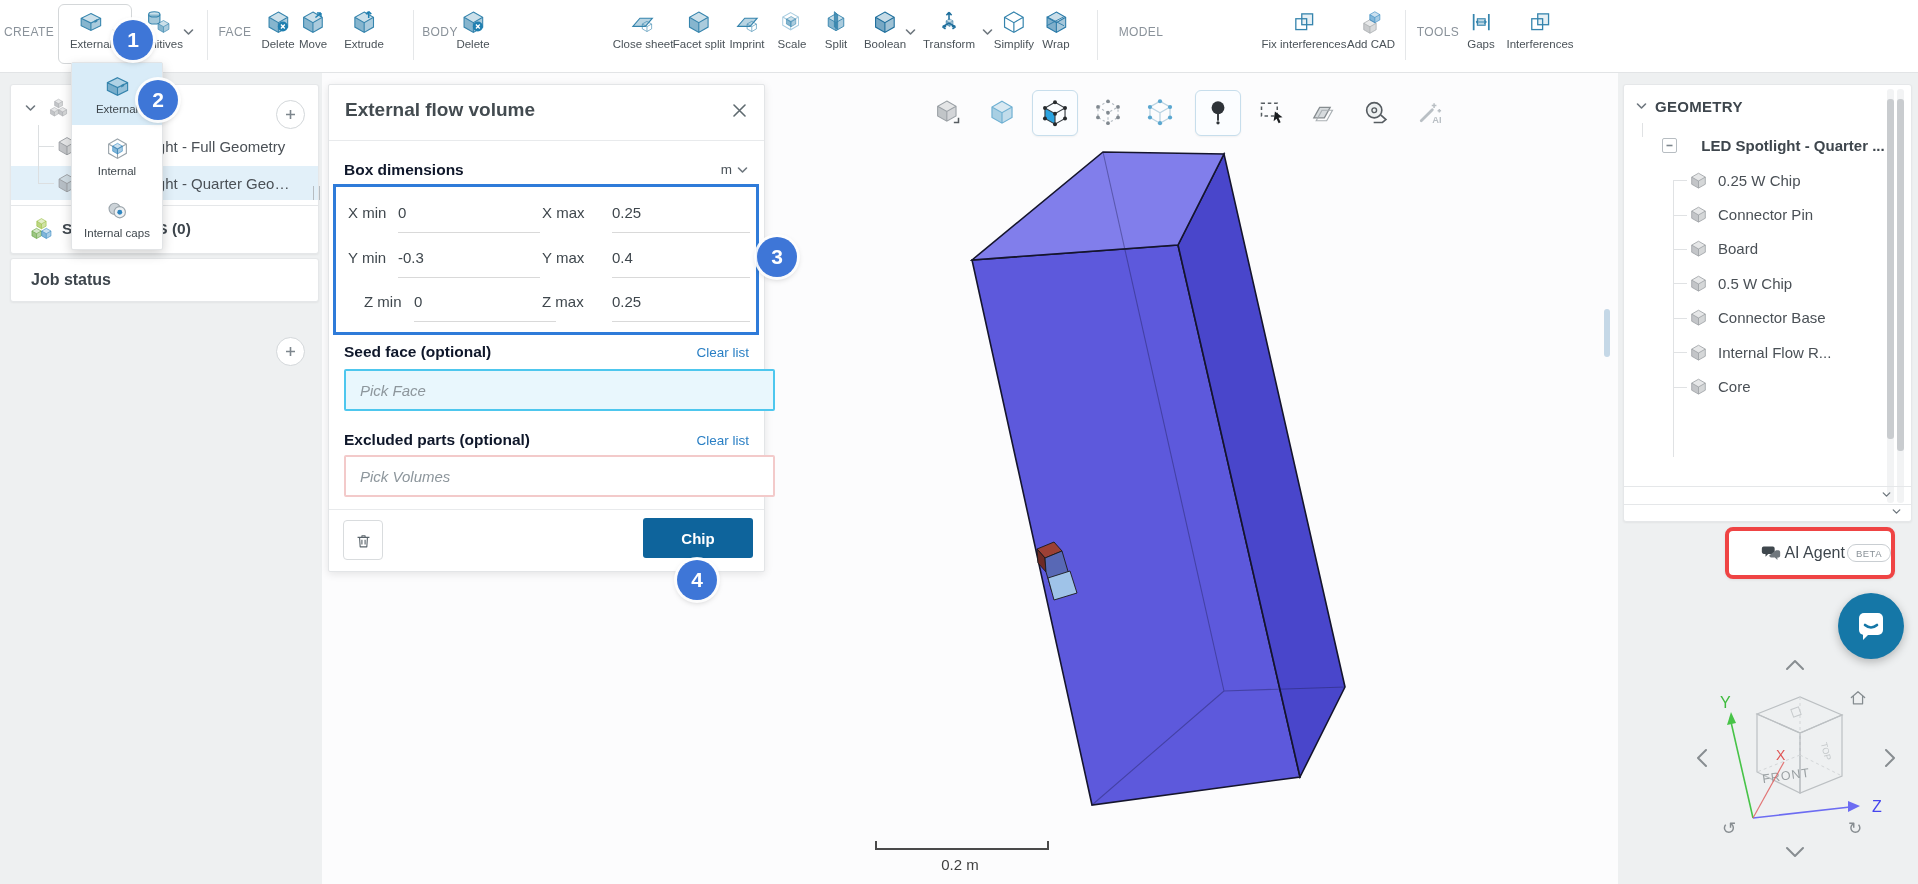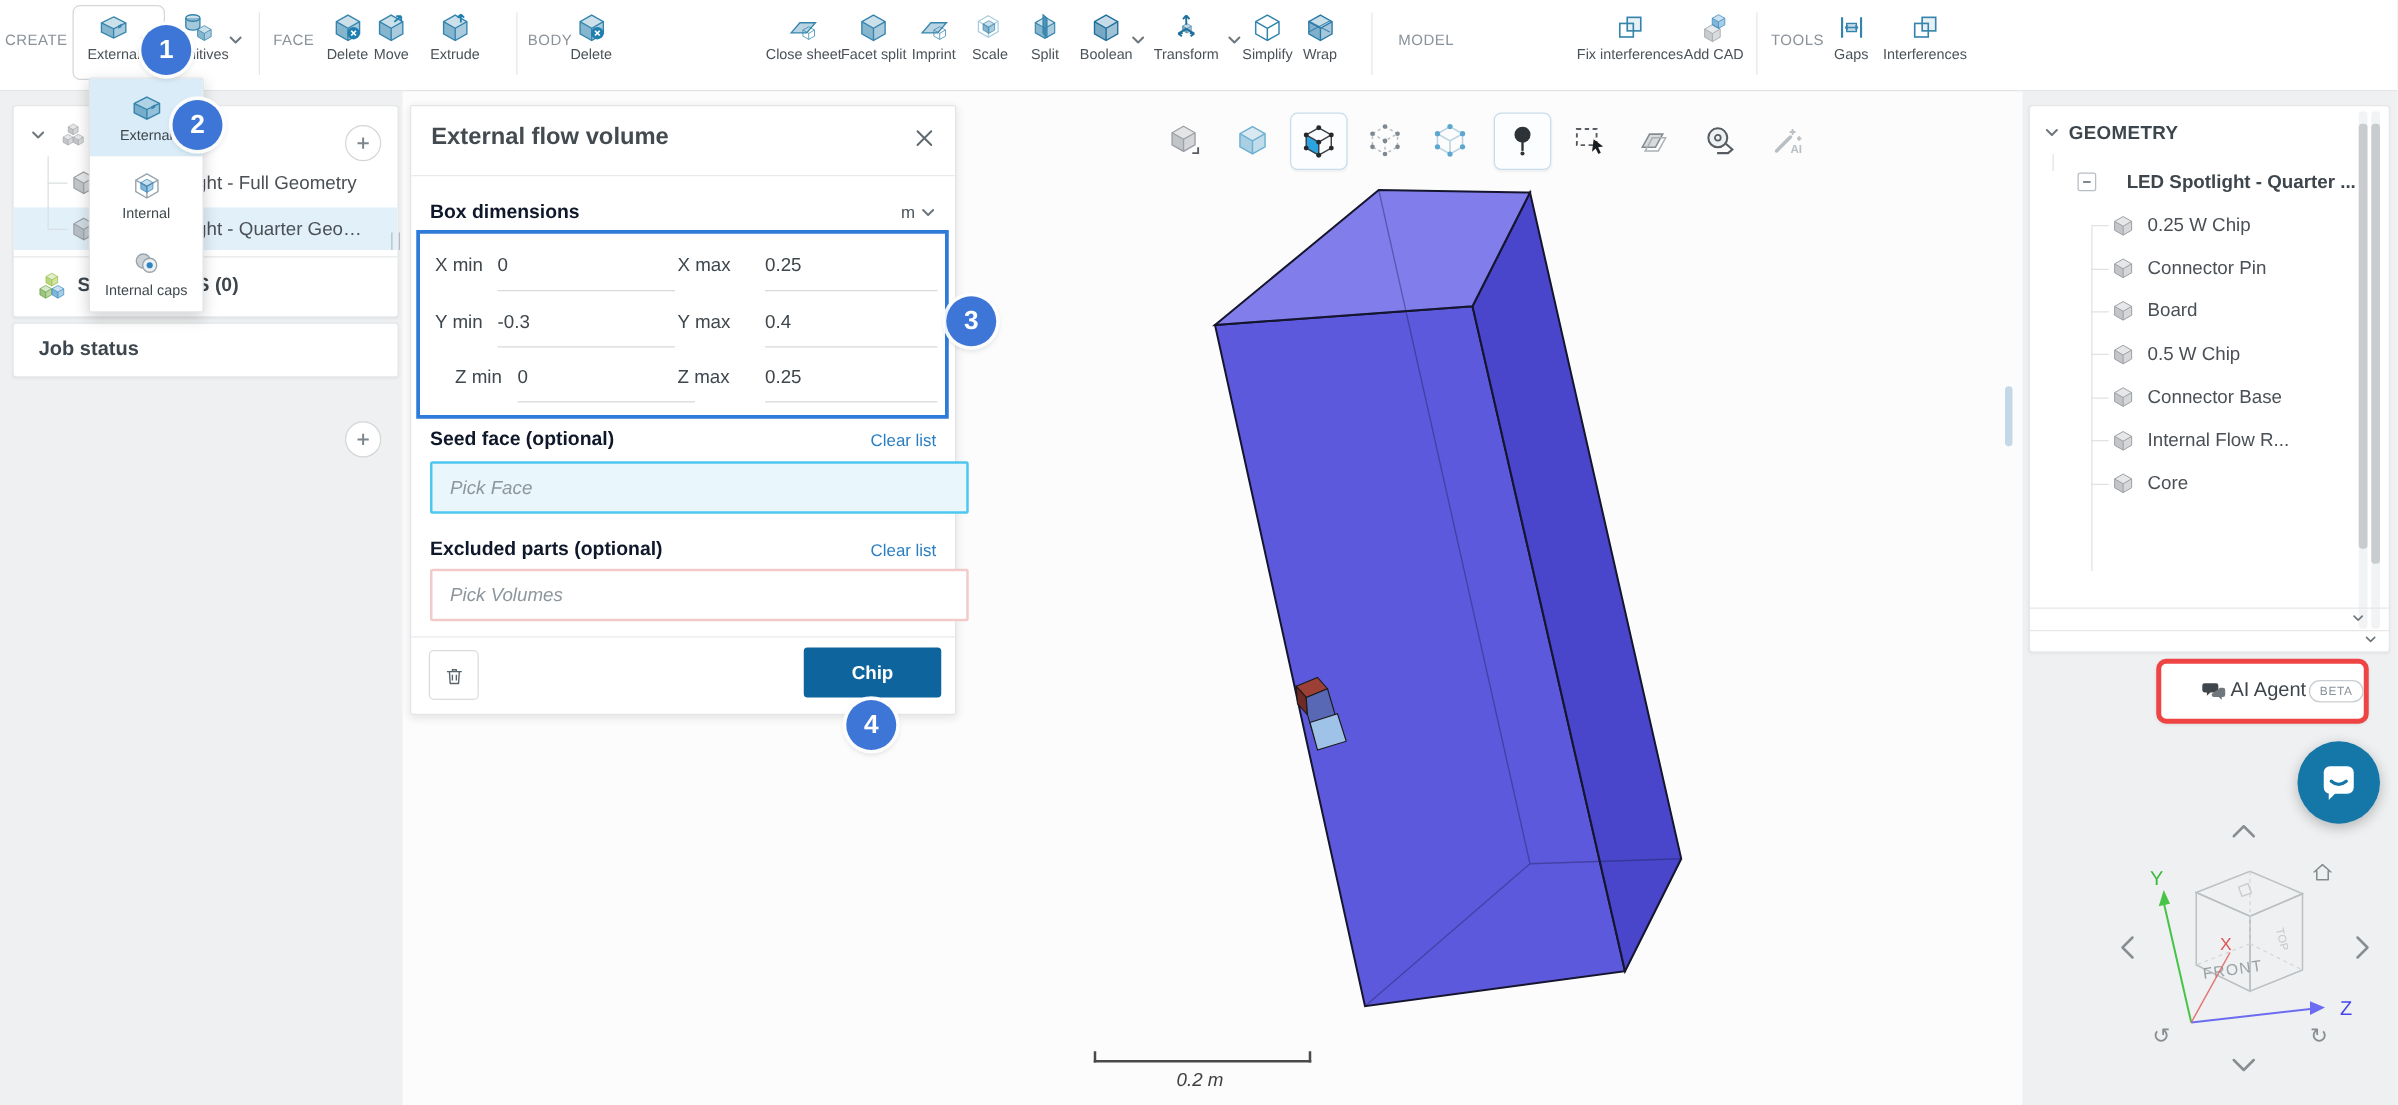--- a/index.html
+++ b/index.html
@@ -61,21 +61,21 @@
   #apply-btn{position:absolute;left:314px;top:433px;width:110px;height:40px;background:#0e649c;color:#fff;border:none;border-radius:3px;font-family:"Liberation Sans",sans-serif;font-size:15px;font-weight:bold;cursor:pointer;}
   
   .badge{position:absolute;width:40px;height:40px;border-radius:50%;background:#3e76d7;color:#fff;display:flex;align-items:center;justify-content:center;font-size:21px;font-weight:bold;z-index:80;box-shadow:0 0 0 3px rgba(255,255,255,.9),0 2px 6px rgba(0,0,0,.25);}
   
   #viewport{position:absolute;left:322px;top:72px;width:1296px;height:812px;background:#fcfcfd;z-index:1;}
   #scene{position:absolute;left:0;top:0;width:1918px;height:884px;z-index:5;pointer-events:none;}
   .vp-btn{position:absolute;top:90px;width:44px;height:44px;display:flex;align-items:center;justify-content:center;border-radius:6px;z-index:20;cursor:pointer;}
   .vp-btn svg{width:28px;height:28px;}
   .vp-btn.on{border:1px solid #c7deec;background:#fbfdff;box-shadow:0 1px 2px rgba(0,0,0,.05);}
   #scalebar{position:absolute;left:875px;top:841px;width:170px;height:7px;border-left:2px solid #4a4a4a;border-right:2px solid #4a4a4a;border-bottom:2px solid #4a4a4a;z-index:10;}
-  #scalelabel{position:absolute;left:875px;top:856px;width:170px;text-align:center;font-size:15px;color:#3f3f3f;z-index:10;font-style:italic;}
+  #scalelabel{position:absolute;left:875px;top:856px;width:170px;text-align:center;font-size:15px;color:#3f3f3f;z-index:10;}
   #gizmo{position:absolute;left:1690px;top:650px;width:228px;height:234px;z-index:20;}
   .gz-chev{fill:none;stroke:#878d91;stroke-width:2;stroke-linecap:round;stroke-linejoin:round;cursor:pointer;}
   .gz-rot{font-size:17px;fill:#878d91;cursor:pointer;font-family:"DejaVu Sans",sans-serif;}
   .gz-cube{fill:none;stroke:#bcc0c3;stroke-width:1.2;}
   .right-handle{position:absolute;left:1604px;top:309px;width:6px;height:48px;background:#c5d8e7;border-radius:3px;z-index:25;}
   
   #geom-panel{left:1623px;top:84px;width:287px;height:436px;}
   .g-head{height:42px;display:flex;align-items:center;padding-left:12px;gap:8px;}
   .g-head span{font-size:15px;font-weight:bold;color:#3e464d;letter-spacing:.3px;}
   .g-root{height:36px;display:flex;align-items:center;padding-left:12px;gap:24px;justify-content:center;}

